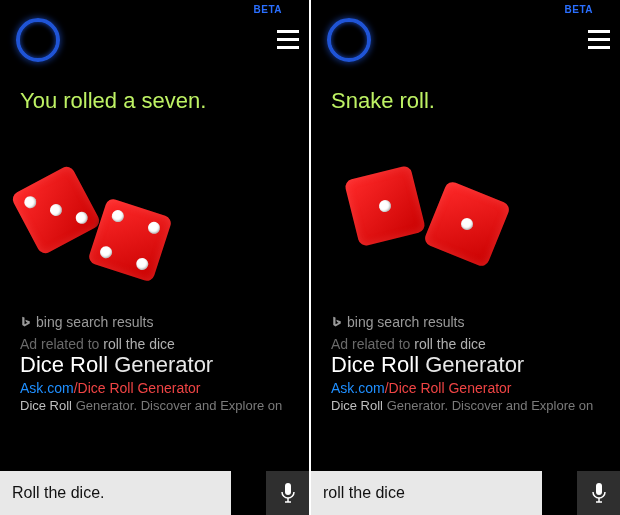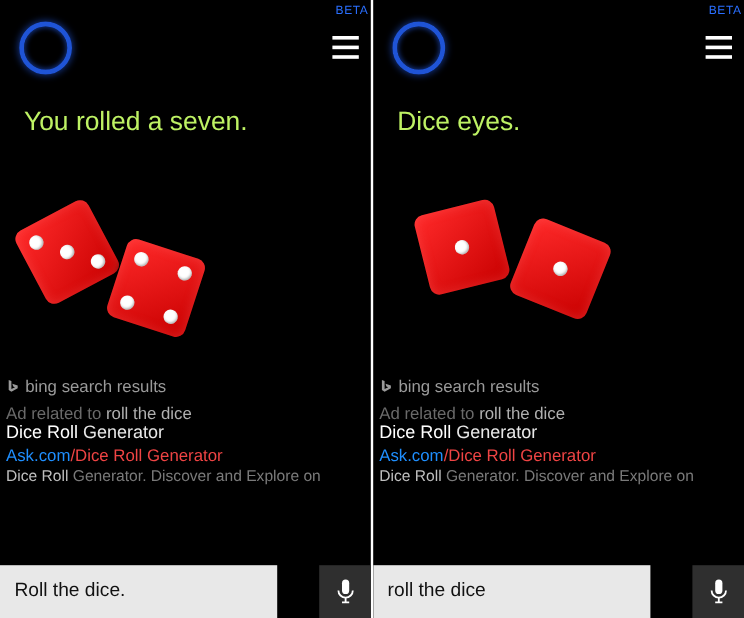--- a/index.html
+++ b/index.html
@@ -1,39 +1,39 @@
 <!DOCTYPE html>
 <html><head>
 <meta charset="utf-8">
 <style>
   * { box-sizing: border-box; margin: 0; padding: 0; }
   html, body { width: 620px; height: 515px; background: #fff; font-family: "Segoe UI", Arial, sans-serif; overflow: hidden; }
   .wrap { display: flex; width: 620px; height: 515px; }
   .gap { width: 2px; background: #fff; }
   .pane { position: relative; width: 309px; height: 515px; background: #000; color: #fff; overflow: hidden; }
   .header { position: relative; height: 60px; }
-  .beta { position: absolute; top: 4px; right: 2px; color: #2a6fff; font-size: 10px; letter-spacing: 0.5px; font-weight: 400; }
+  .beta { position: absolute; top: 4px; right: 27px; color: #2a6fff; font-size: 10px; letter-spacing: 0.5px; font-weight: 700; }
   .ring { position: absolute; top: 18px; left: 16px; width: 44px; height: 44px; border-radius: 50%; border: 4px solid #1f54d6; box-shadow: 0 0 6px 1px rgba(31,84,214,0.6), inset 0 0 4px 1px rgba(31,84,214,0.6); }
   .menu { position: absolute; top: 30px; right: 10px; display: flex; flex-direction: column; gap: 5px; cursor: pointer; }
   .menu span { display: block; width: 22px; height: 3px; background: #fff; }
   .response { color: #bef264; font-size: 22px; font-weight: 400; padding: 28px 20px 0 20px; line-height: 1.2; }
   .dice-area { position: relative; height: 190px; margin-top: 10px; }
   .die { position: absolute; width: 68px; height: 68px; border-radius: 8px; background: linear-gradient(145deg, #ff2a2a, #c80000); box-shadow: 0 2px 6px rgba(0,0,0,0.6), inset 0 0 10px rgba(255,120,120,0.3); }
   .pip { position: absolute; width: 12px; height: 12px; background: #fff; border-radius: 50%; box-shadow: inset -1px -1px 2px rgba(0,0,0,0.3); }
   .p-c  { top: 28px; left: 28px; }
   .p-tl { top: 9px;  left: 9px; }
   .p-tr { top: 9px;  right: 9px; }
   .p-bl { bottom: 9px; left: 9px; }
   .p-br { bottom: 9px; right: 9px; }
-  .results { padding: 0 5px; }
+  .results { padding: 0 20px; }
   .bing-line { color: #9a9a9a; font-size: 14px; margin-bottom: 6px; }
   .bing-icon { display: inline-block; width: 12px; height: 12px; margin-right: 4px; vertical-align: -1px; }
   .ad-line { color: #6a6a6a; font-size: 14px; margin-bottom: 0; }
   .ad-line .q { color: #b0b0b0; }
-  .res-title { font-size: 15px; color: #e8e8e8; font-weight: 300; margin-bottom: 2px; }
+  .res-title { font-size: 22px; color: #e8e8e8; font-weight: 300; margin-bottom: 2px; }
   .res-title .bold { color: #fff; font-weight: 400; }
   .res-url { color: #1f8fff; font-size: 14px; margin-bottom: 2px; }
   .res-url .dom { font-weight: 400; }
   .res-url .path { color: #ef4444; }
   .res-snip { color: #7a7a7a; font-size: 13px; line-height: 1.3; }
   .res-snip .hl { color: #bfbfbf; }
   .inputbar { position: absolute; left: 0; right: 0; bottom: 0; height: 44px; display: flex; gap: 35px; }
   .textbox { flex: 1; background: #e8e8e8; color: #111; font-size: 16px; padding: 0 12px; border: none; outline: none; font-family: inherit; }
   .micbtn { width: 44px; background: #2f2f2f; display: flex; align-items: center; justify-content: center; cursor: pointer; }
 </style>
@@ -107,21 +107,21 @@
   <div class="pane">
     <div class="header">
       <div class="beta">BETA</div>
       <div class="ring"></div>
       <div class="menu">
           <span></span>
           <span></span>
           <span></span>
         </div>
     </div>
-    <div class="response">Dice eyes.</div>
+    <div class="response">Snake roll.</div>
     <div class="dice-area">
       <div class="die" style="top:48px; left:40px; transform:rotate(-14deg);">
         <div class="pip p-c"></div>
       </div>
       <div class="die" style="top:66px; left:122px; transform:rotate(22deg);">
         <div class="pip p-c"></div>
       </div>
     </div>
     <div class="results">
       <div class="bing-line">

